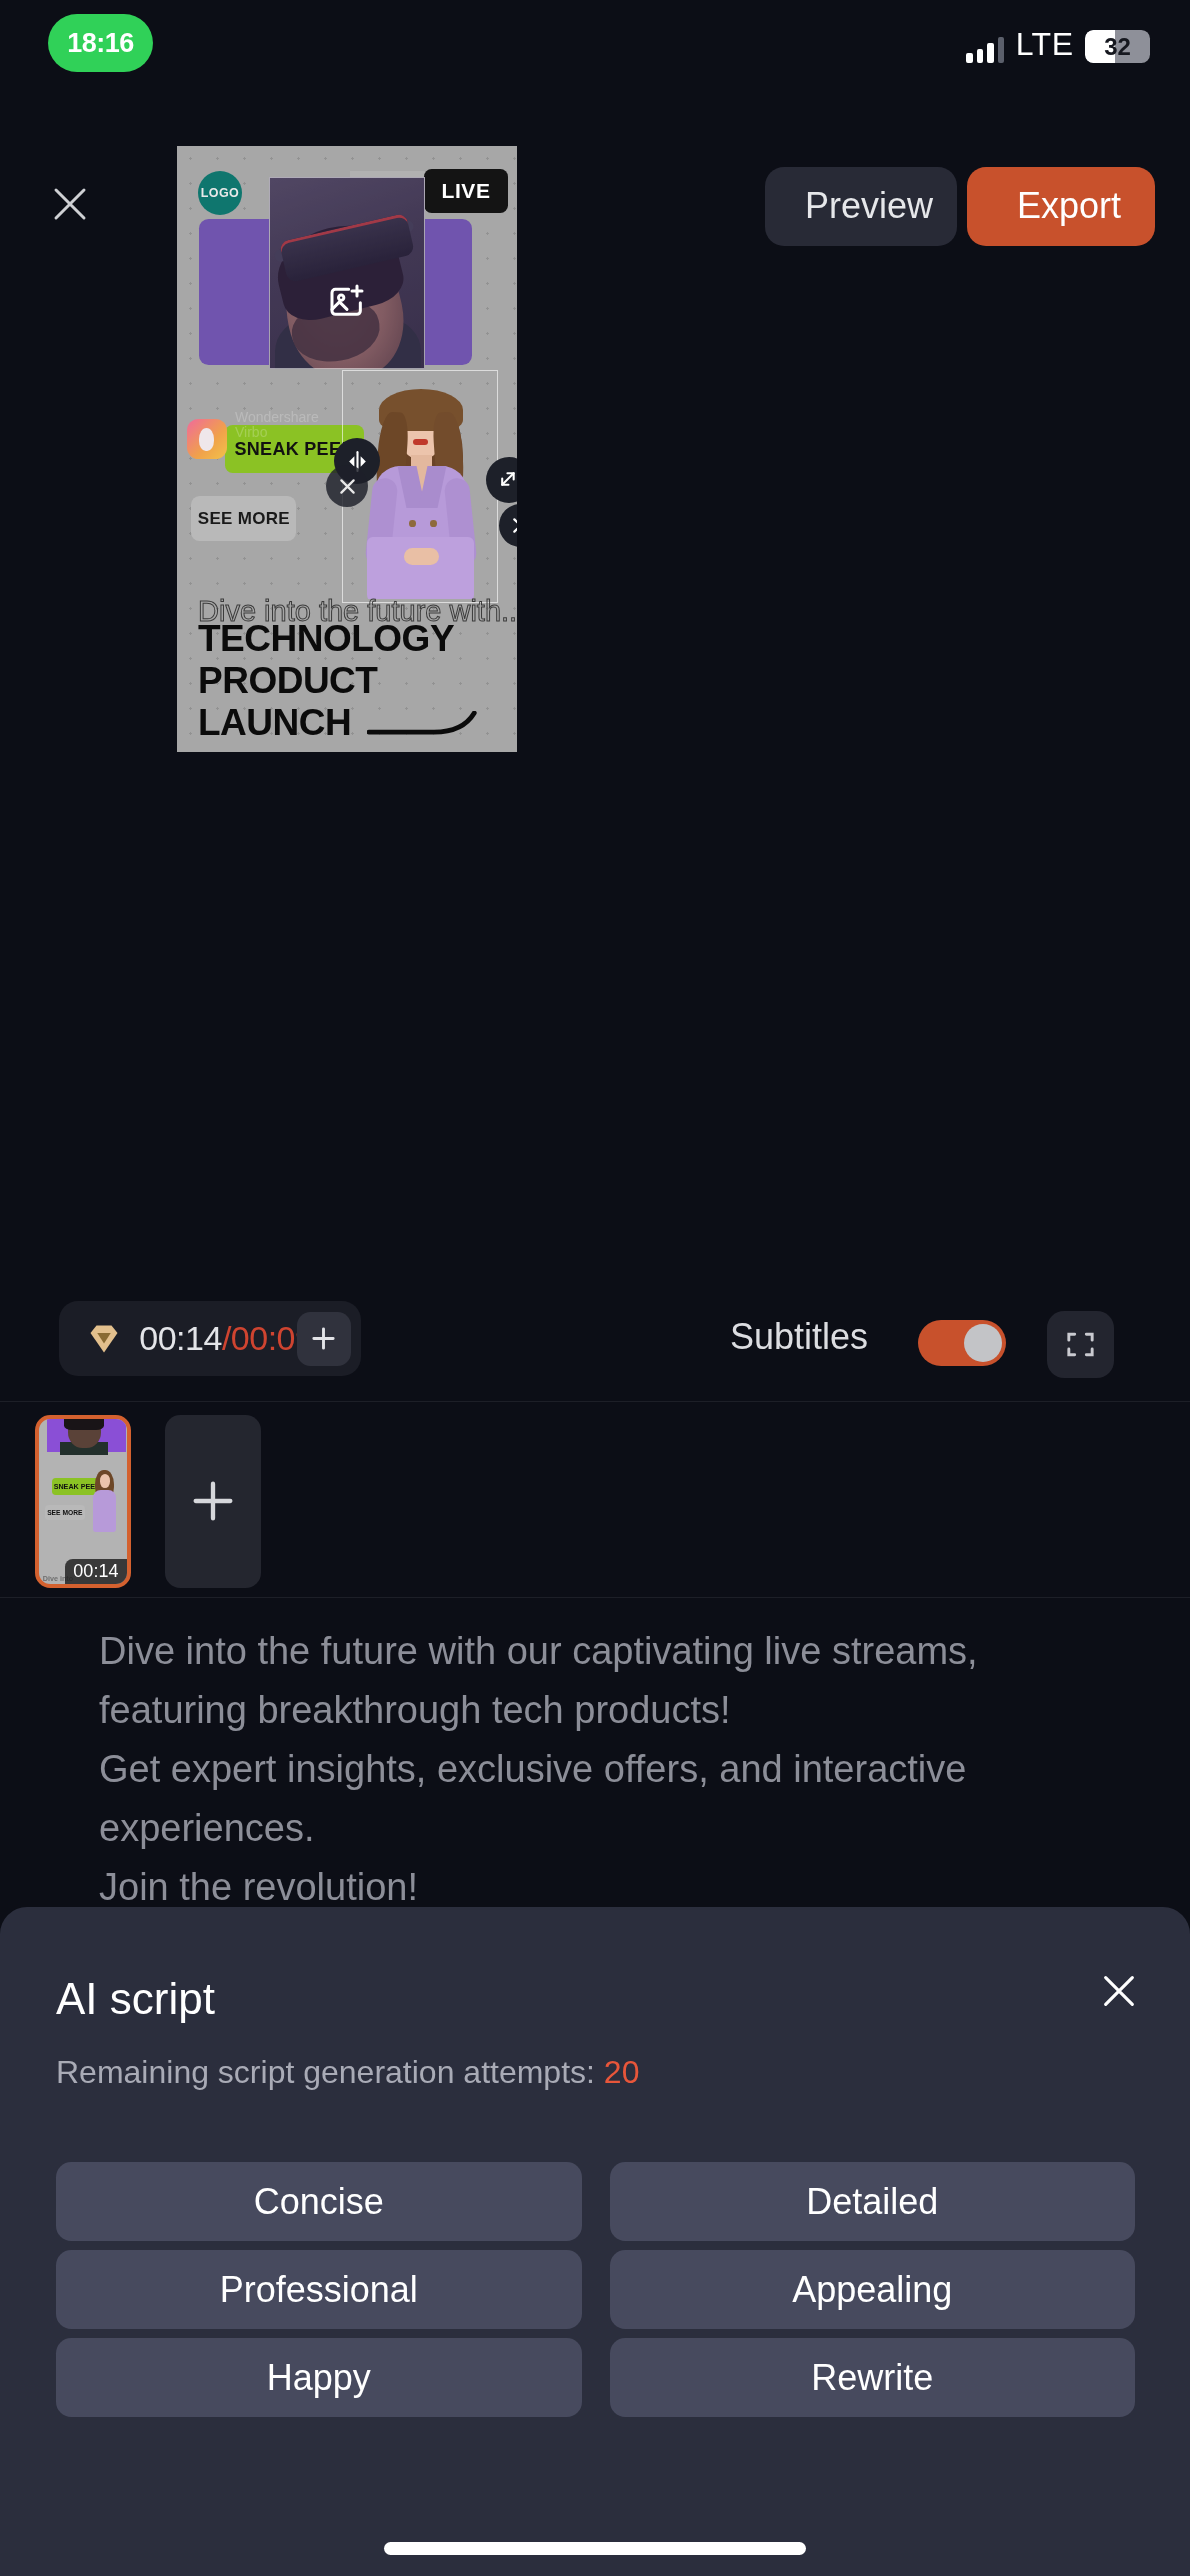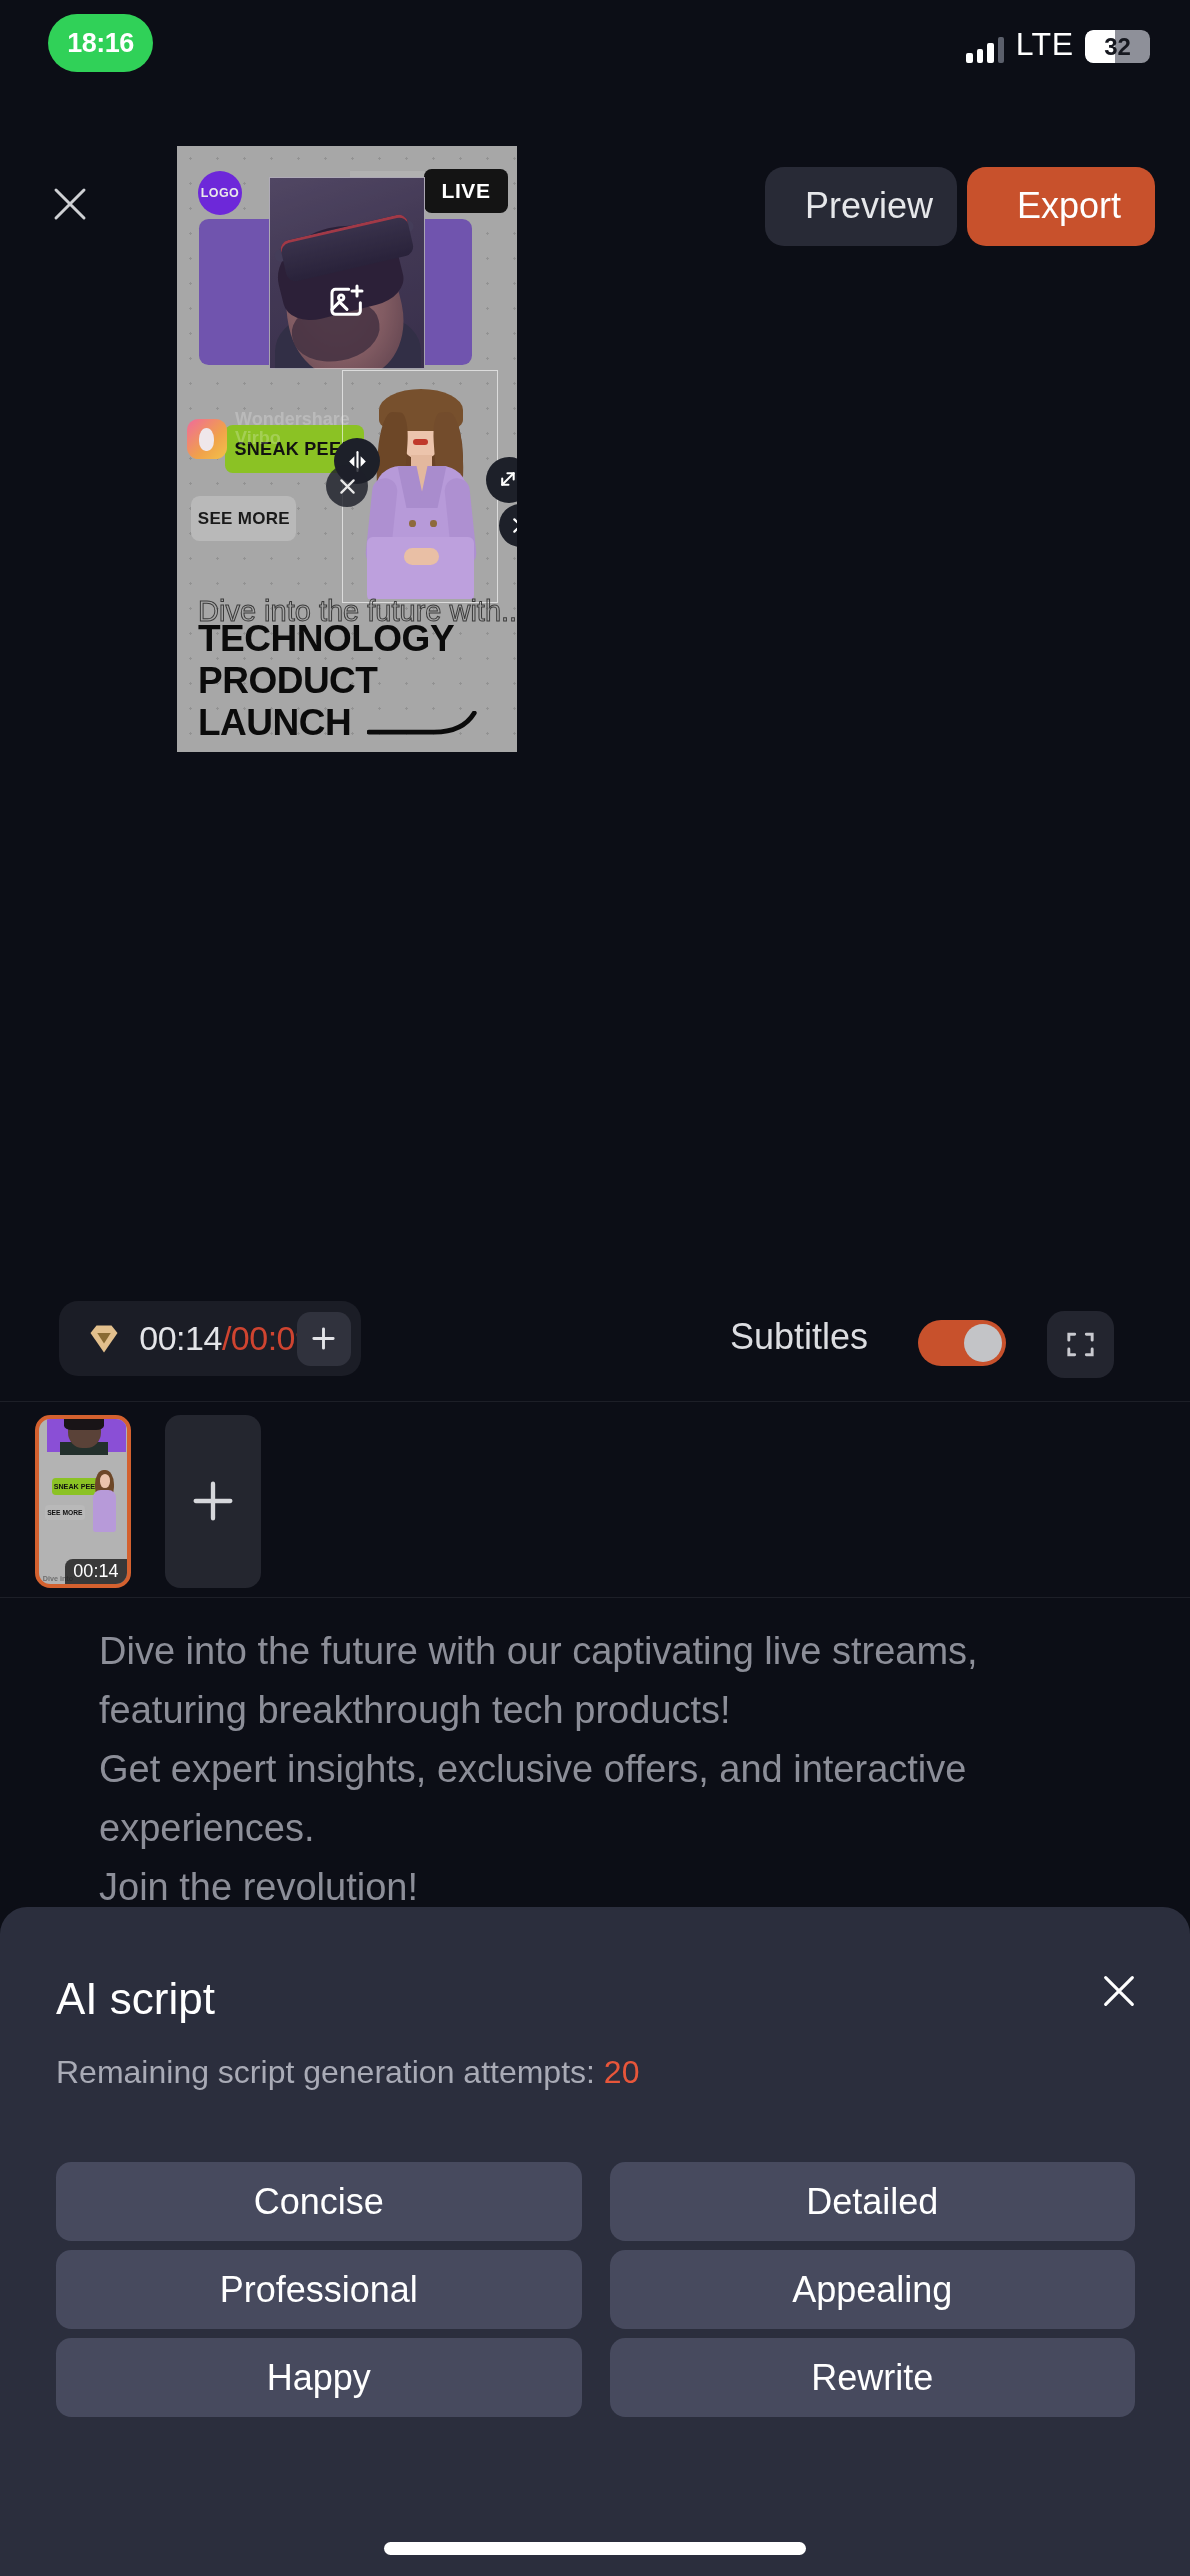--- a/index.html
+++ b/index.html
@@ -62,21 +62,21 @@
     position:absolute; left:177px; top:146px; width:340px; height:606px;
     background:#a7a7a7; overflow:hidden;
   }
   .dots {
     position:absolute; inset:0;
     background-image:radial-gradient(circle, rgba(120,120,120,.45) 1px, transparent 1.2px);
     background-size:27px 25px;
   }
   .logo-badge {
     position:absolute; left:21px; top:25px; width:44px; height:44px;
-    border-radius:50%; background:#6d28d9; color:#e9e9e9;
+    border-radius:50%; background:#0f766e; color:#e9e9e9;
     font-size:12.5px; font-weight:600; letter-spacing:0.4px;
     display:flex; align-items:center; justify-content:center;
   }
   .date-chip {
     position:absolute; left:173px; top:25px; width:101px; height:40px;
     background:rgba(180,180,180,.75); color:#1a1a1a;
     font-size:19px; font-weight:600;
     display:flex; align-items:center; justify-content:center;
   }
   .live-chip {
@@ -202,21 +202,21 @@
   .headline {
     position:absolute; left:21px; top:472px; width:297px;
     font-size:37px; line-height:1.14; font-weight:800;
     color:#0b0b0b; letter-spacing:-0.5px;
   }
   .underline-swoosh {
     position:absolute; left:190px; top:565px; width:113px; height:25px;
   }
   .watermark {
     position:absolute; left:58px; top:264px; width:134px; height:58px;
-    color:rgba(255,255,255,.22); font-size:18px; font-weight:700; line-height:1.05;
+    color:rgba(255,255,255,.22); font-size:14px; font-weight:400; line-height:1.05;
   }
   .wm-logo {
     position:absolute; left:9.6px; top:273px; width:40px; height:40px; border-radius:11.5px;
     background:linear-gradient(135deg,#f06a9b 0%,#f0a24a 60%,#f2c24a 100%);
   }
   .wm-logo::after{ content:""; position:absolute; left:12.5px; top:8.6px; width:15.3px;height:23px;
     background:#efe7ea; border-radius:50% 50% 45% 45%; }
   .flip-handle {
     position:absolute; left:157px; top:292px; width:46px; height:46px;
     border-radius:50%; background:#1d2029;

